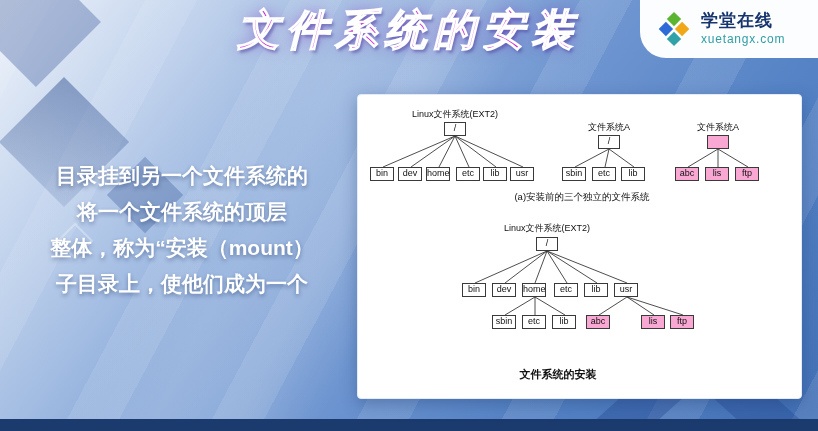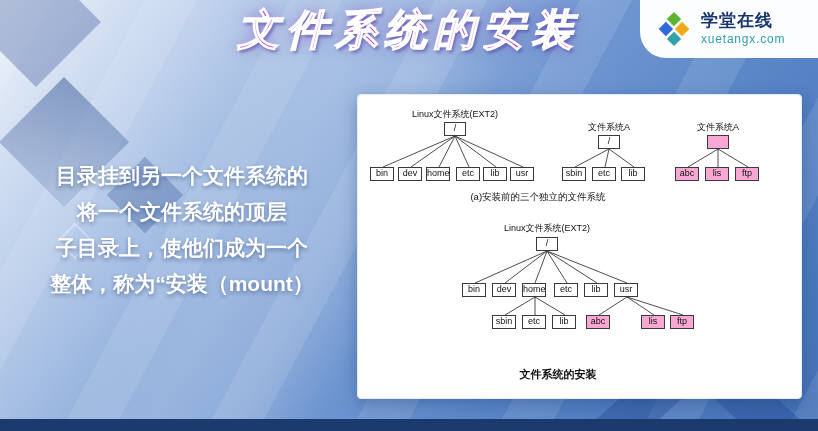--- a/index.html
+++ b/index.html
@@ -63,21 +63,21 @@
   .edges{position:absolute; left:0; top:0;}
   .node{
     position:absolute; width:24px; height:14px; box-sizing:border-box;
     border:1px solid #3a3a3a; background:#fff;
     font-size:9px; line-height:11px; text-align:center; color:#111;
   }
   .node.rootw{width:22px;}
   .node.gray{background:#f9a8d4;}
   .t-title{position:absolute; font-size:9px; color:#111; text-align:center; white-space:nowrap;}
   .cap{position:absolute; text-align:center; font-size:9.5px; color:#111;}
-  .cap-a{left:0; width:360px; top:96px;}
+  .cap-a{left:0; width:360px; top:96px;padding-left:44px;}
   .cap-b{left:0; width:400px; top:249px;}
   .cap-main{left:0; width:400px; top:272px; font-weight:bold; font-size:11px;}
 </style>
 </head>
 <body>
 
 <div class="page">
 
   <div class="stripes deco"></div>
   <div class="band deco"></div>
@@ -102,22 +102,22 @@
     </svg>
     <div class="logo-text">
       <div class="logo-brand">学堂在线</div>
       <div class="logo-domain">xuetangx.com</div>
     </div>
   </div>
 
   <div class="intro">
     <div>目录挂到另一个文件系统的</div>
     <div>将一个文件系统的顶层</div>
+    <div>整体，称为“安装（mount）</div>
     <div>子目录上，使他们成为一个</div>
-    <div>整体，称为“安装（mount）</div>
   </div>
 
   <div class="panel">
     <svg class="edges" width="443" height="303" viewBox="0 0 443 303">
       <g stroke="#3a3a3a" stroke-width="0.9">
         <line x1="97" y1="41" x2="25" y2="72"></line>
         <line x1="97" y1="41" x2="53" y2="72"></line>
         <line x1="97" y1="41" x2="81" y2="72"></line>
         <line x1="97" y1="41" x2="111" y2="72"></line>
         <line x1="97" y1="41" x2="138" y2="72"></line>

